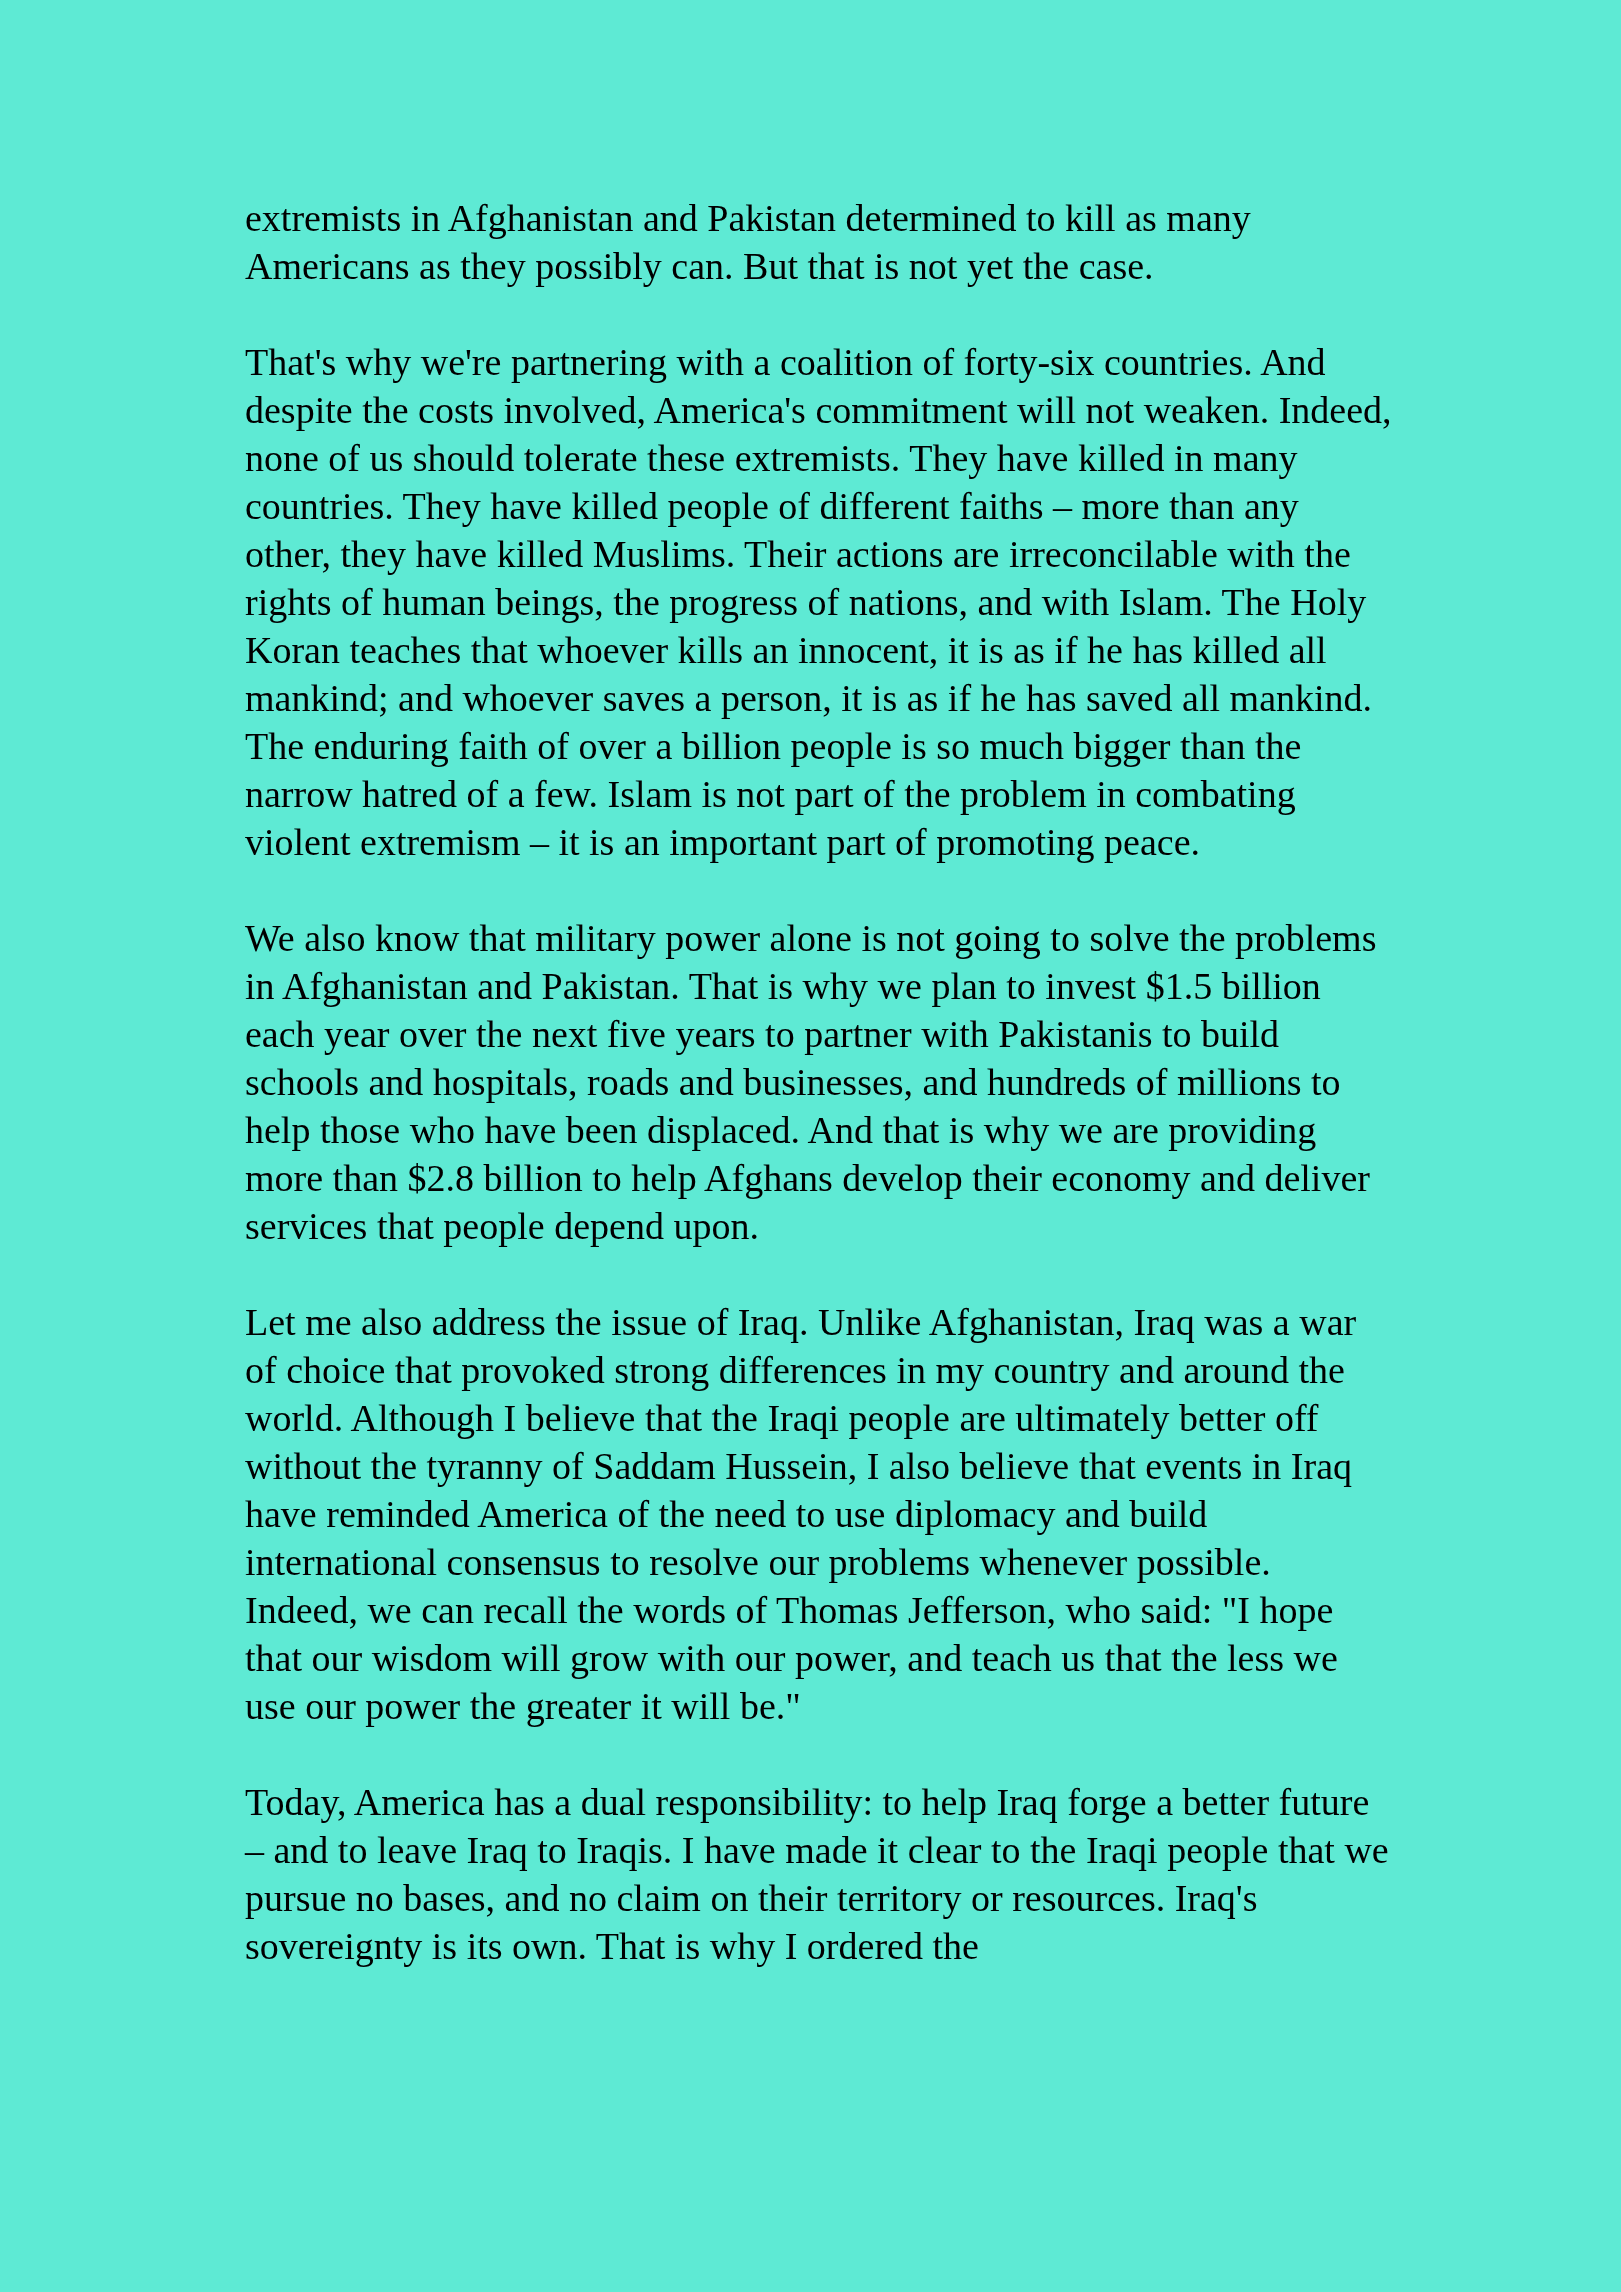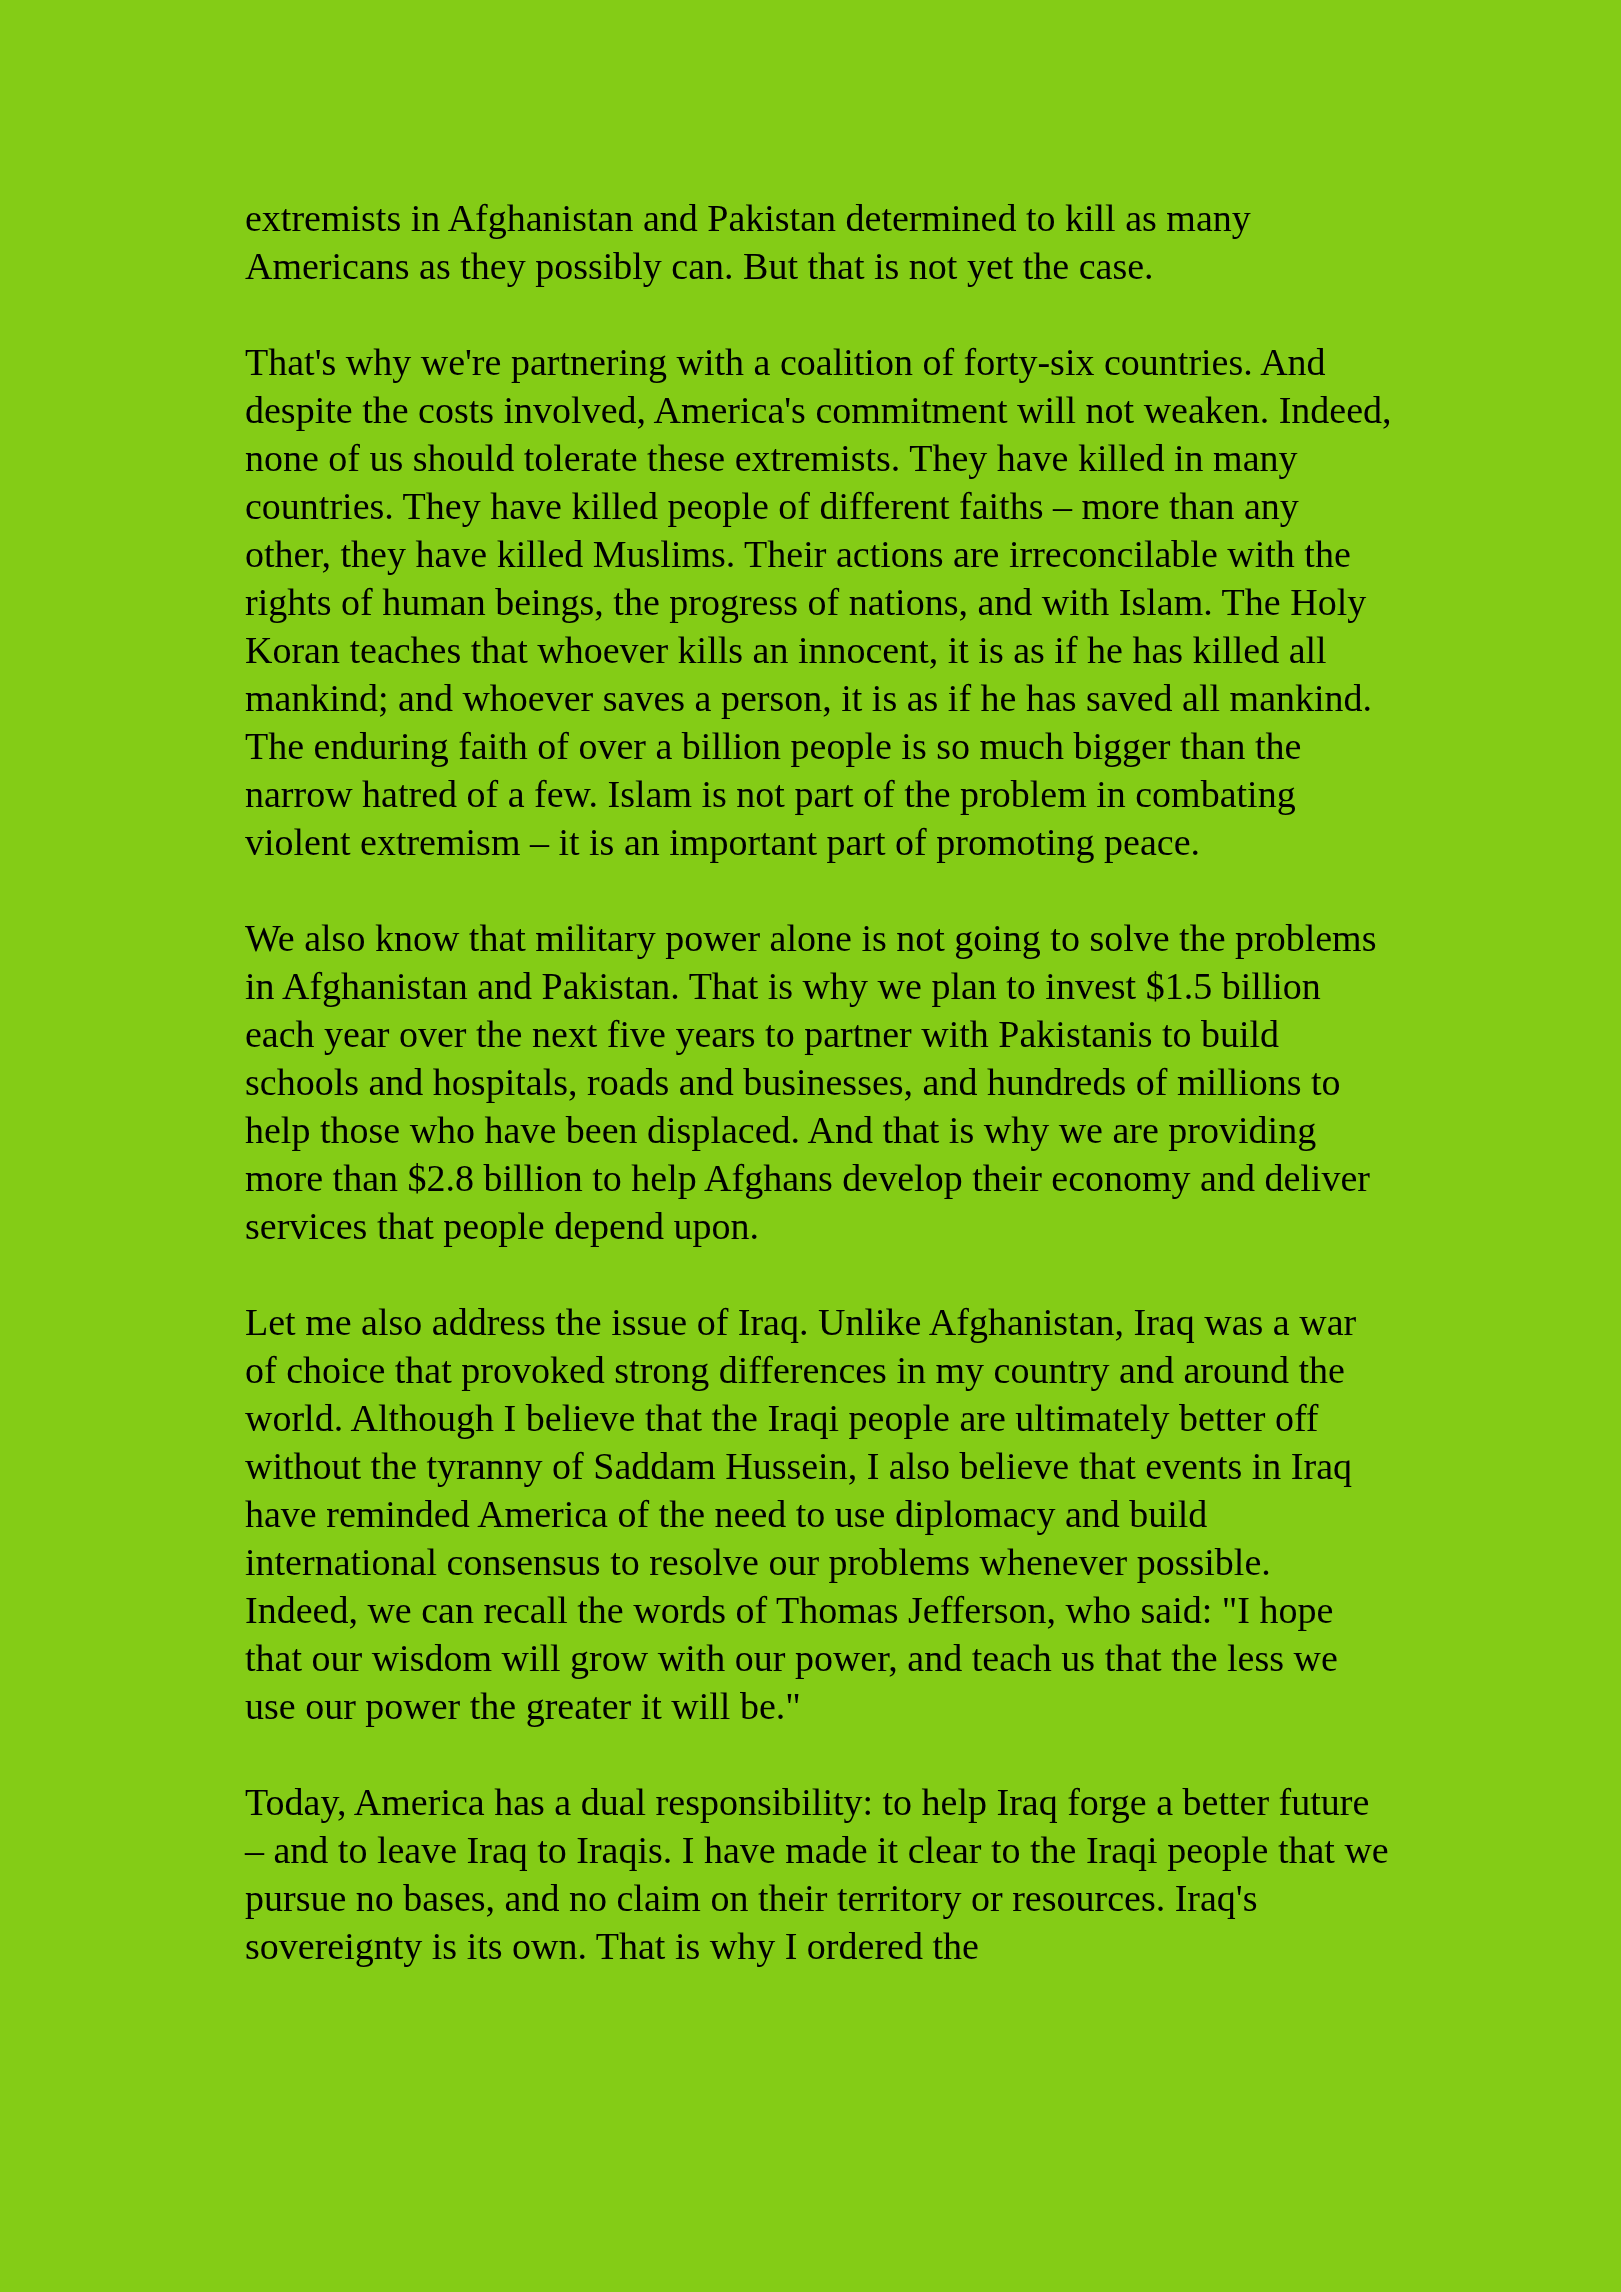--- a/index.html
+++ b/index.html
@@ -9,21 +9,21 @@
   }
   body {
     width: 1621px;
     height: 2293px;
     position: relative;
     overflow: hidden;
   }
   .page {
     position: absolute;
     inset: 0;
-    background: #84cc16;
+    background: #5eead4;
   }
   .page-content {
     position: absolute;
     left: 245px;
     top: 194px;
     width: 1147px;
     font-family: "Liberation Serif", "DejaVu Serif", serif;
     font-size: 38px;
     line-height: 48px;
     color: #000000;

